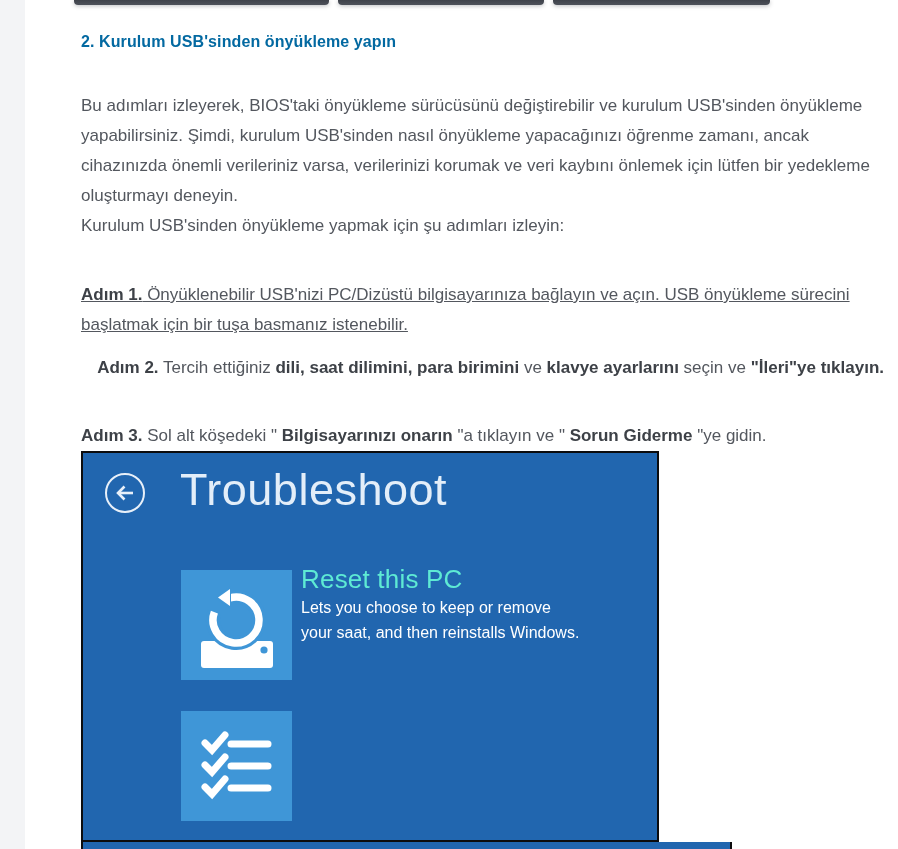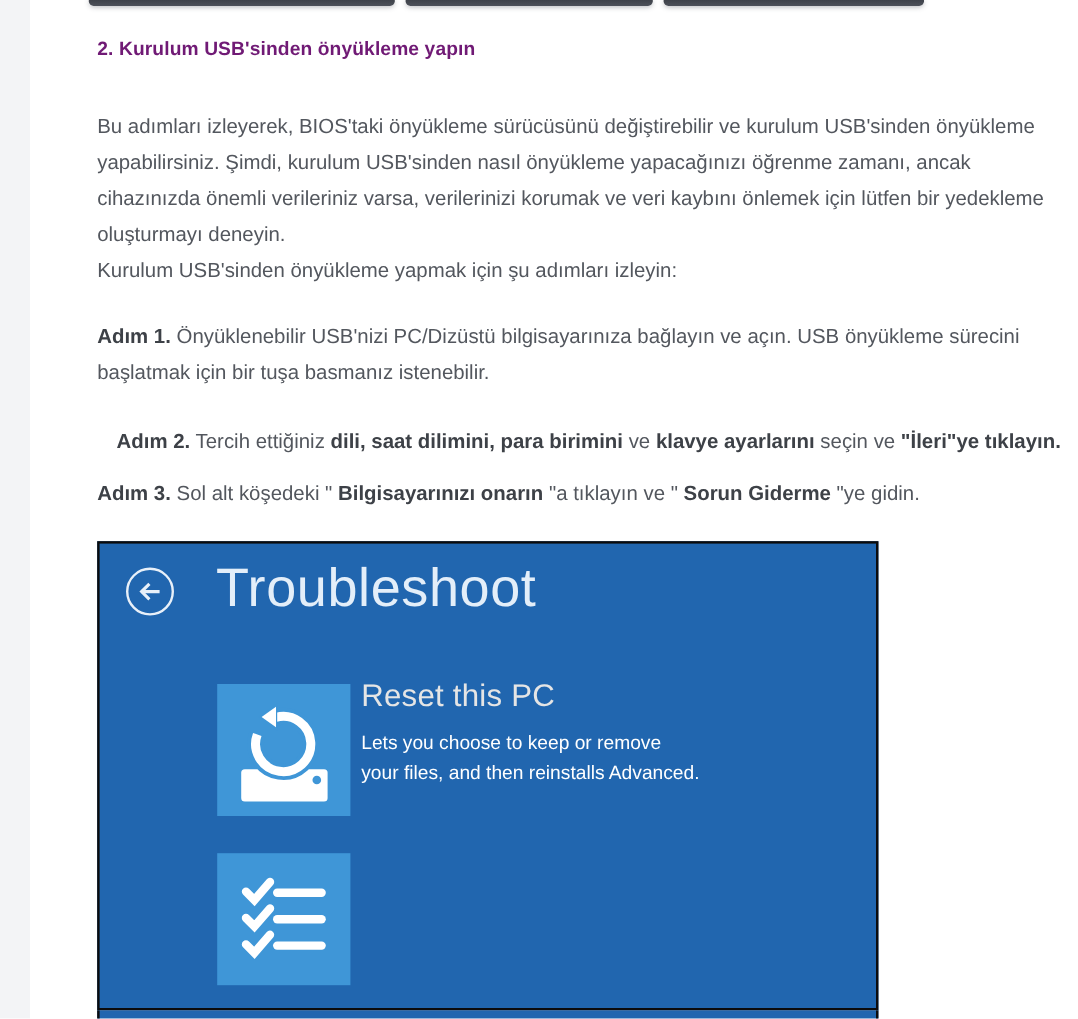--- a/index.html
+++ b/index.html
@@ -10,58 +10,58 @@
   }
   .gutter{position:absolute;left:0;top:0;width:25px;height:849px;background:#f3f4f6;}
   
   .top-strip{position:absolute;top:0;height:5px;background:linear-gradient(#3e424a,#4d515a);
     border-radius:0 0 4px 4px;box-shadow:0 1px 4px rgba(60,65,75,.35);}
   .strip-1{left:74px;width:255px;}
   .strip-2{left:338px;width:206px;}
   .strip-3{left:553px;width:217px;}
 
   .heading{position:absolute;left:81px;top:17px;width:800px;
-    font-size:16px;font-weight:bold;color:#701a75;letter-spacing:.1px;}
+    font-size:16px;font-weight:bold;color:#0369a1;letter-spacing:.1px;}
   .para{position:absolute;left:81px;width:803px;font-size:17px;line-height:30px;color:#53575e;}
   .p-intro{top:74px;}
   .p-listintro{top:194px;}
-  .p-step1{top:249px;}
+  .p-step1{top:263px;text-decoration:underline;}
   .p-step2{top:336px;text-align:right;}
-  .p-step3{top:380px;}
+  .p-step3{top:404px;}
   .seg-b{font-weight:bold;color:#3d4147;}
   .seg-n{font-weight:normal;}
 
   
   .shot{
-    position:absolute;left:81px;top:451px;width:651px;height:391px;
+    position:absolute;left:81px;top:451px;width:578px;height:391px;
     box-sizing:border-box;border:2px solid #0c0c0d;background:#2166af;
   }
   .shot-back{
     position:absolute;left:22px;top:20px;width:40px;height:40px;border-radius:50%;
     box-sizing:border-box;border:2.5px solid #e8f0f9;display:flex;align-items:center;justify-content:center;
   }
   .shot-title{
     position:absolute;left:97px;top:10px;font-size:45px;line-height:54px;
     font-weight:300;color:#e3eef9;letter-spacing:.5px;white-space:nowrap;
   }
   .tile{
     position:absolute;left:98px;width:111px;height:110px;background:#3f96d7;
     display:flex;align-items:center;justify-content:center;
   }
   .tile-1{top:117px;}
   .tile-2{top:258px;}
   .opt-title{
     position:absolute;left:218px;font-size:26px;line-height:31px;font-weight:300;
-    color:#e5e5e5;white-space:nowrap;letter-spacing:.2px;
+    color:#5eead4;white-space:nowrap;letter-spacing:.2px;
   }
   .opt-title-1{top:111px;}
   .opt-title-2{top:252px;}
   .opt-desc{
     position:absolute;left:218px;top:143px;font-size:16px;line-height:24.5px;
-    color:#ffffff;white-space:nowrap;margin-top:12px;
+    color:#ffffff;white-space:nowrap;
   }
   
   .next-shot{
     position:absolute;left:81px;top:842px;width:651px;height:7px;
     box-sizing:border-box;border-left:2px solid #0c0c0d;border-right:2px solid #0c0c0d;
     background:#2166af;
   }
 </style>
 </head>
 <body>
@@ -110,21 +110,21 @@
 
         <path d="M 49 27.8 A 23 23 0 1 1 33.4 42.1" fill="none" stroke="#3f96d7" stroke-width="14"></path>
         <path d="M 49 27.8 A 23 23 0 1 1 33.4 42.1" fill="none" stroke="#ffffff" stroke-width="7.5"></path>
         <polygon points="50,16 50,39 34,27.5" fill="#3f96d7"></polygon>
         <polygon points="49,19 49,36 37,27.5" fill="#ffffff"></polygon>
       </svg>
     </div>
     <div class="opt-title opt-title-1">Reset this PC</div>
     <div class="opt-desc">
       <div>Lets you choose to keep or remove</div>
-      <div>your files, and then reinstalls Advanced.</div>
+      <div>your saat, and then reinstalls Windows.</div>
     </div>
 
     <div class="tile tile-2">
       <svg width="111" height="110" viewBox="0 0 111 110" aria-hidden="true">
         <g stroke="#ffffff" stroke-width="7" fill="none" stroke-linecap="round" stroke-linejoin="miter">
           <path d="M24 32 l7 7 l13 -15"></path>
           <line x1="50" y1="33" x2="87" y2="33"></line>
           <path d="M24 54 l7 7 l13 -15"></path>
           <line x1="50" y1="55" x2="87" y2="55"></line>
           <path d="M24 76 l7 7 l13 -15"></path>

